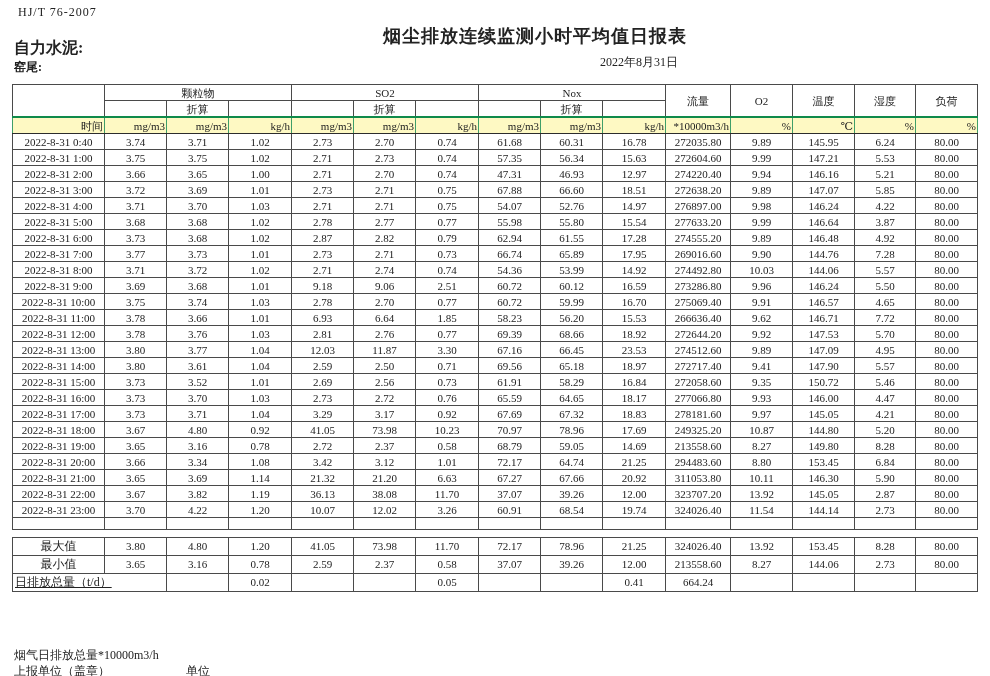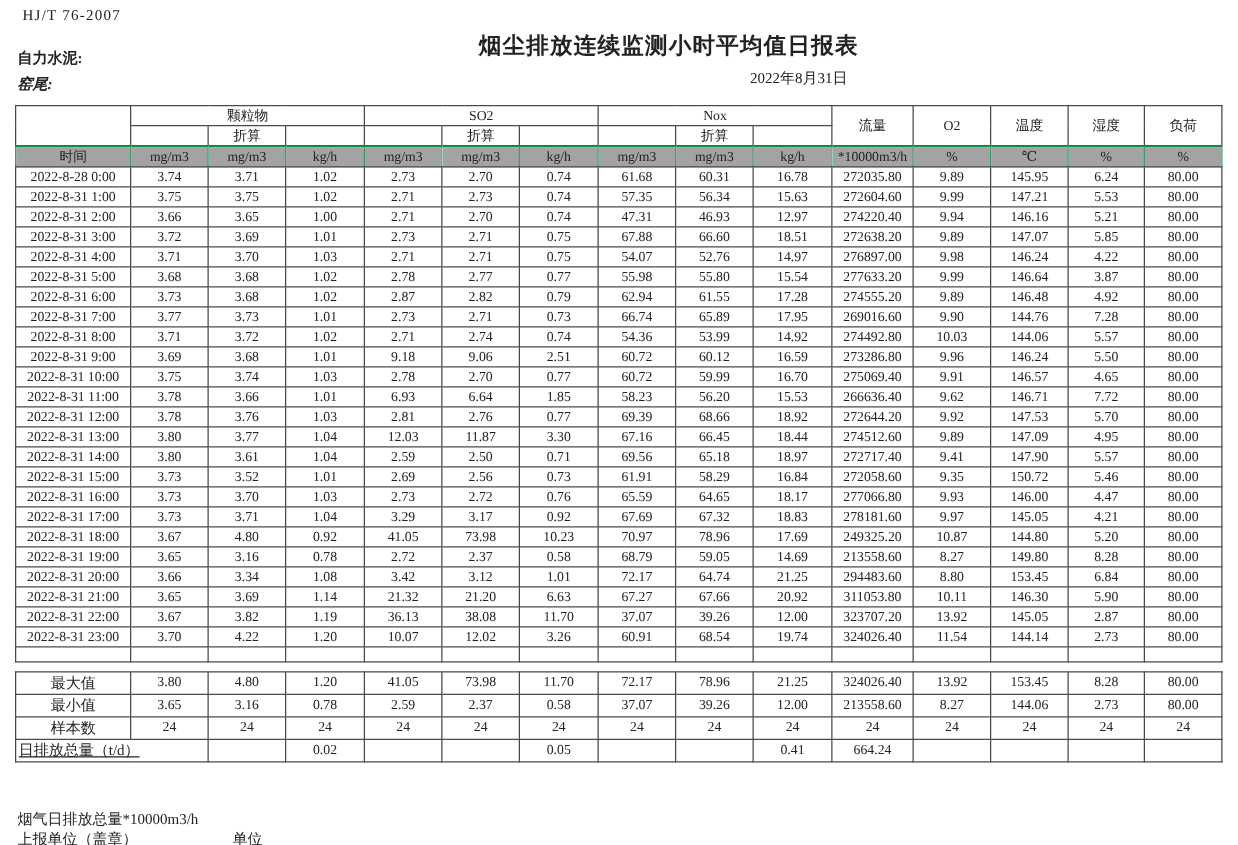--- a/index.html
+++ b/index.html
@@ -3,36 +3,36 @@
 <meta charset="utf-8">
 <style>
   html,body { margin:0; padding:0; }
   body {
     width:990px; height:676px; background:#ffffff; position:relative;
     font-family:"Liberation Serif","DejaVu Serif",serif; color:#222;
     overflow:hidden;
   }
   .std-code { position:absolute; left:18px; top:5px; font-size:12px; font-weight:normal; letter-spacing:1px; }
   .title { position:absolute; left:383px; top:24px; font-size:18px; font-weight:bold; letter-spacing:1px; }
-  .site1 { position:absolute; left:14px; top:38px; font-size:12px; font-weight:bold; }
-  .site2 { position:absolute; left:14px; top:59px; font-size:12px; font-weight:bold;font-style:italic; }
+  .site1 { position:absolute; left:14px; top:38px; font-size:16px; font-weight:bold; }
+  .site2 { position:absolute; left:14px; top:59px; font-size:12px; font-weight:bold; }
   .date  { position:absolute; left:600px; top:54px; font-size:12px;text-align:right; }
 
   .table-zone { position:absolute; left:12px; top:84px; }
 
   table.report { border-collapse:collapse; table-layout:fixed; }
   table.report td {
     border:1px solid #4a4a4a; text-align:center; padding:0 1px;
     font-size:11px; line-height:14px; height:15px;
     white-space:nowrap; overflow:hidden;
   }
   tr.h1 td, tr.h2 td { height:15px; font-size:11px; }
   tr.units td {
-    background:#a3a3a3; height:15px;
-    border:1px solid #3f9e68; border-top:2px solid #0f8a4a; border-bottom:1px solid #2c2c2c;
+    background:#fef9c3; height:15px;
+    border:1px solid #3f9e68; border-top:2px solid #0f8a4a; border-bottom:1px solid #2c2c2c;text-align:right;
   }
   tr.empty-row td { height:11px; }
 
   table.summary { border-collapse:collapse; table-layout:fixed; margin-top:7px; }
   table.summary td {
     border:1px solid #4a4a4a; text-align:center; padding:0 1px;
     font-size:11px; line-height:15px; height:17px; white-space:nowrap; overflow:hidden;
   }
   table.summary td.label { font-size:12px; }
   table.summary td.total-label { text-align:left; font-size:12px; padding-left:2px;text-decoration:underline; }
@@ -105,21 +105,21 @@
           <td>kg/h</td>
           <td>*10000m3/h</td>
           <td>%</td>
           <td>℃</td>
           <td>%</td>
           <td>%</td>
         </tr>
     </tbody>
     <tbody>
         <tr>
-          <td>2022-8-28 0:00</td>
+          <td>2022-8-31 0:40</td>
           <td>3.74</td>
           <td>3.71</td>
           <td>1.02</td>
           <td>2.73</td>
           <td>2.70</td>
           <td>0.74</td>
           <td>61.68</td>
           <td>60.31</td>
           <td>16.78</td>
           <td>272035.80</td>
@@ -335,21 +335,21 @@
         <tr>
           <td>2022-8-31 13:00</td>
           <td>3.80</td>
           <td>3.77</td>
           <td>1.04</td>
           <td>12.03</td>
           <td>11.87</td>
           <td>3.30</td>
           <td>67.16</td>
           <td>66.45</td>
-          <td>18.44</td>
+          <td>23.53</td>
           <td>274512.60</td>
           <td>9.89</td>
           <td>147.09</td>
           <td>4.95</td>
           <td>80.00</td>
         </tr>
         <tr>
           <td>2022-8-31 14:00</td>
           <td>3.80</td>
           <td>3.61</td>
@@ -586,37 +586,20 @@
           <td>37.07</td>
           <td>39.26</td>
           <td>12.00</td>
           <td>213558.60</td>
           <td>8.27</td>
           <td>144.06</td>
           <td>2.73</td>
           <td>80.00</td>
         </tr>
         <tr>
-          <td class="label">样本数</td>
-          <td>24</td>
-          <td>24</td>
-          <td>24</td>
-          <td>24</td>
-          <td>24</td>
-          <td>24</td>
-          <td>24</td>
-          <td>24</td>
-          <td>24</td>
-          <td>24</td>
-          <td>24</td>
-          <td>24</td>
-          <td>24</td>
-          <td>24</td>
-        </tr>
-        <tr>
           <td class="total-label" colspan="2">日排放总量（t/d）</td>
           <td></td>
           <td>0.02</td>
           <td></td>
           <td></td>
           <td>0.05</td>
           <td></td>
           <td></td>
           <td>0.41</td>
           <td>664.24</td>

